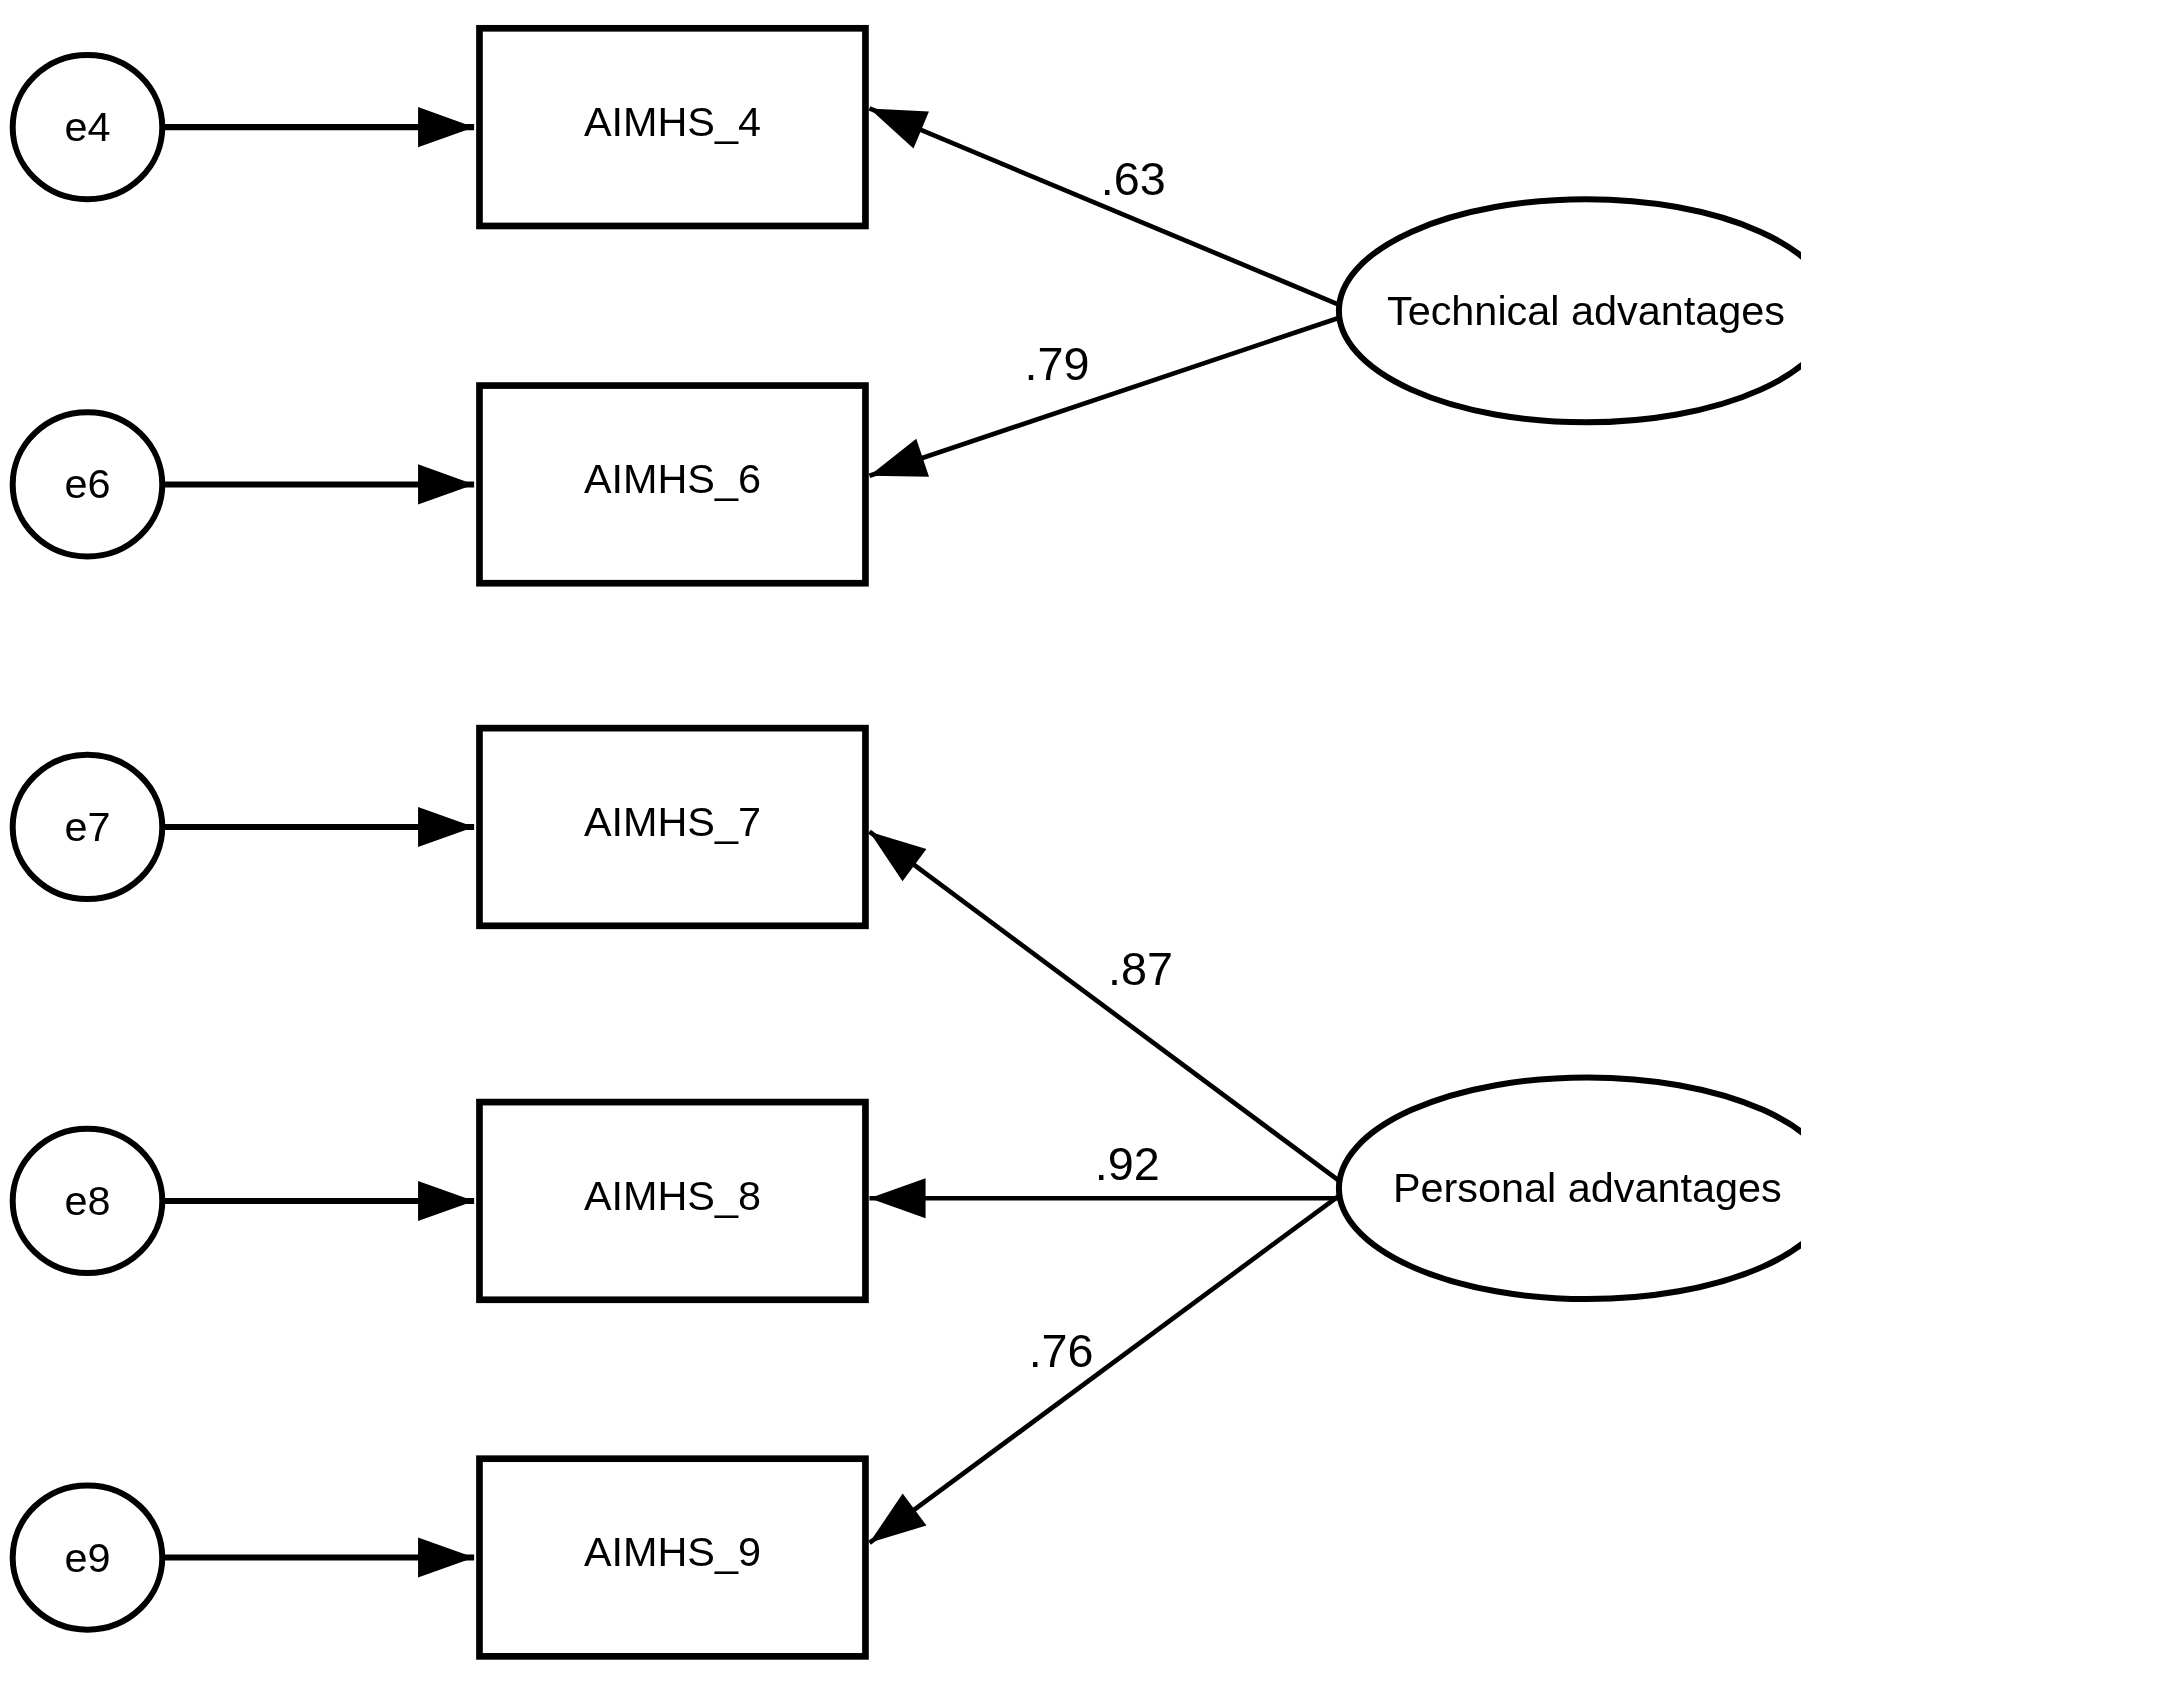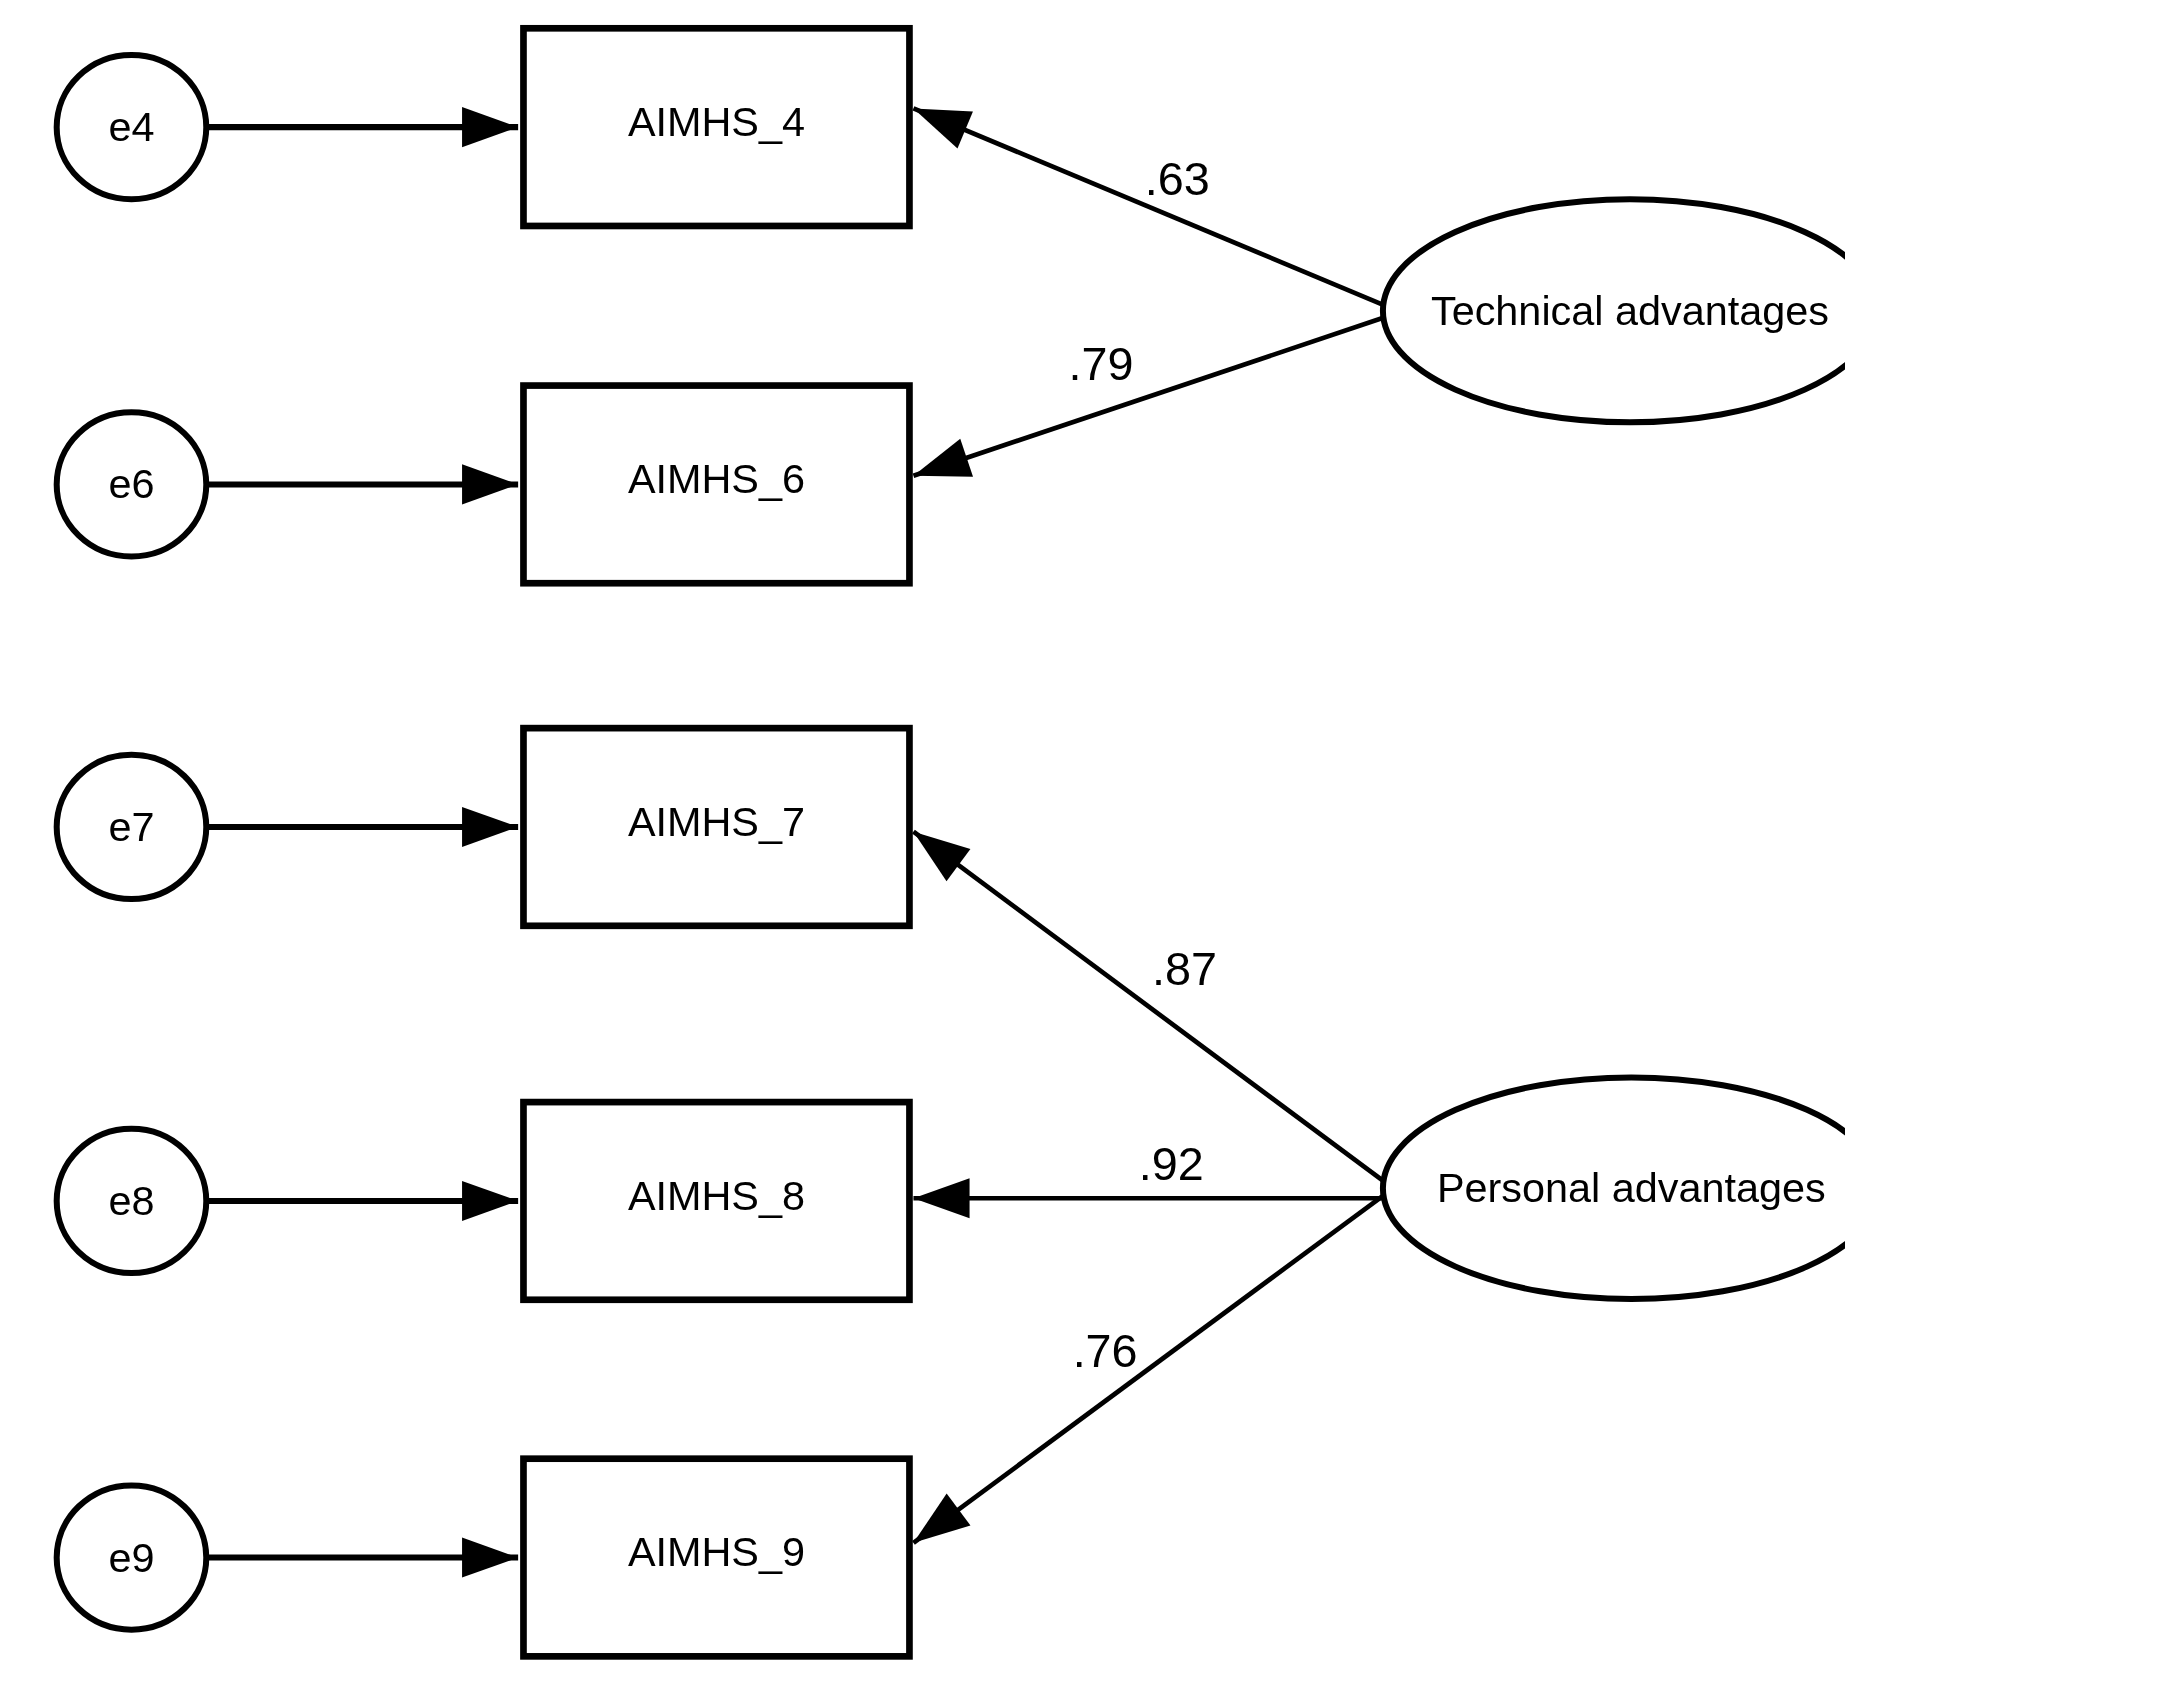--- a/index.html
+++ b/index.html
@@ -6,21 +6,20 @@
     margin: 0;
     padding: 0;
     background: #ffffff;
   }
   .stage {
     width: 1801px;
     height: 1688px;
     background: #ffffff;
     position: relative;
     overflow: hidden;
-    margin-left: 44px;
   }
   svg { display: block; }
   text {
     font-family: "Liberation Sans", "DejaVu Sans", sans-serif;
     fill: #000000;
   }
   .node-label { font-size: 62px; }
   .coef-label { font-size: 70px; }
 </style>
 </head>

